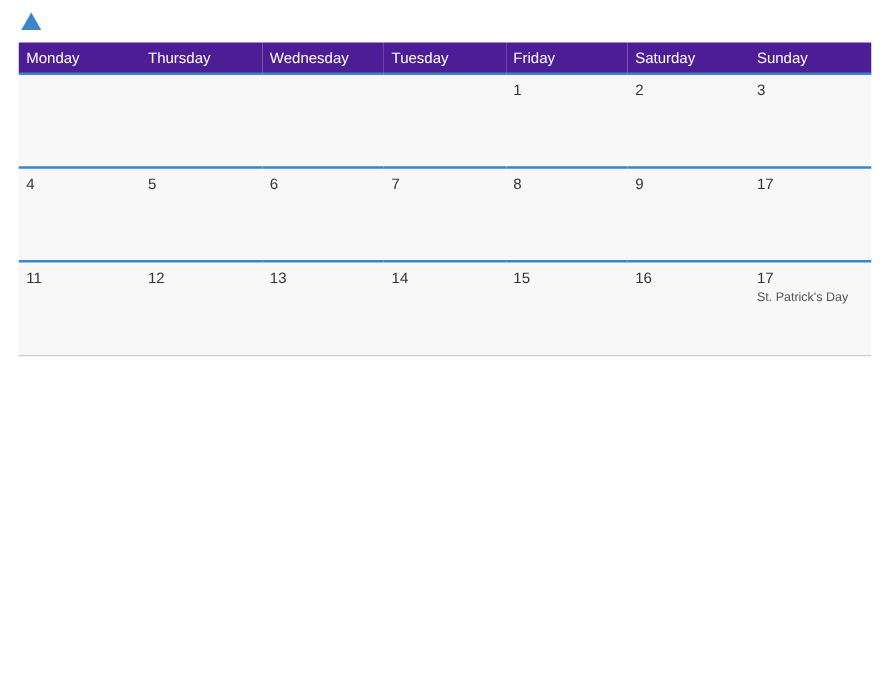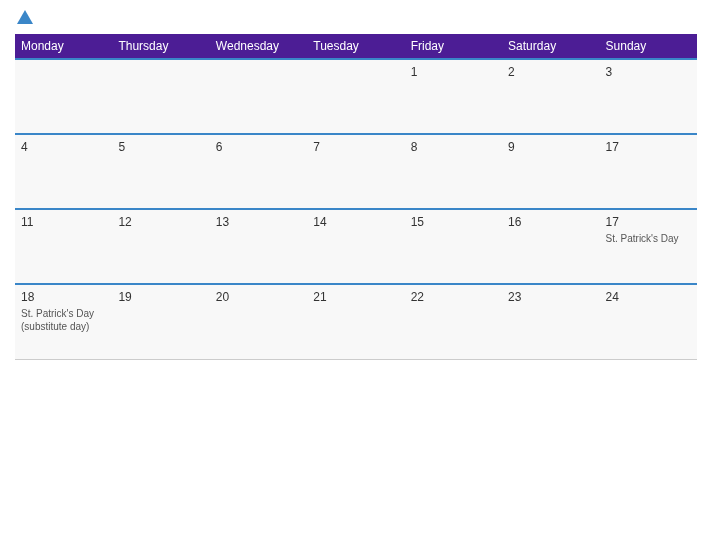--- a/index.html
+++ b/index.html
@@ -218,39 +218,14 @@
           <span class="day-number">15</span>
         </td>
         <td>
           <span class="day-number">16</span>
         </td>
         <td>
           <span class="day-number">17</span>
           <div class="event" style="white-space: pre-line;">St. Patrick's Day</div>
         </td>
       </tr>
-      <tr>
-        <td>
-          <span class="day-number">18</span>
-          <div class="event" style="white-space: pre-line;">St. Patrick's Day
-(substitute day)</div>
-        </td>
-        <td>
-          <span class="day-number">19</span>
-        </td>
-        <td>
-          <span class="day-number">20</span>
-        </td>
-        <td>
-          <span class="day-number">21</span>
-        </td>
-        <td>
-          <span class="day-number">22</span>
-        </td>
-        <td>
-          <span class="day-number">23</span>
-        </td>
-        <td>
-          <span class="day-number">24</span>
-        </td>
-      </tr>
     </tbody>
 </table>
 
 </body></html>

